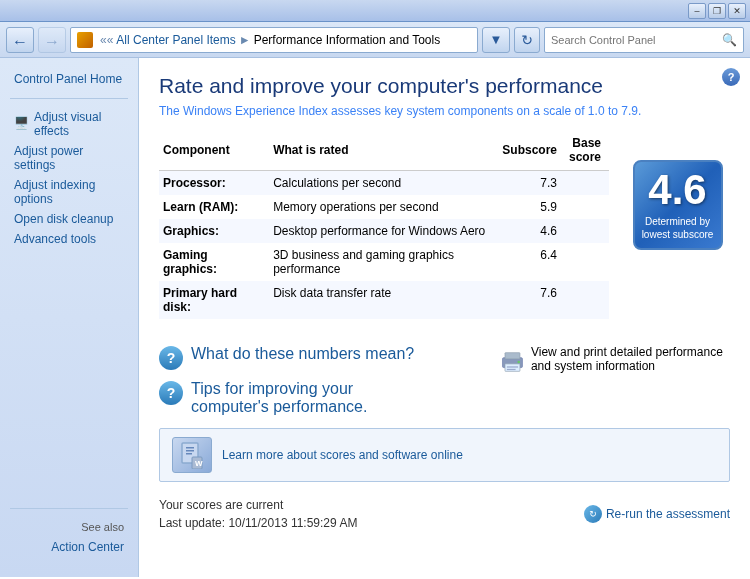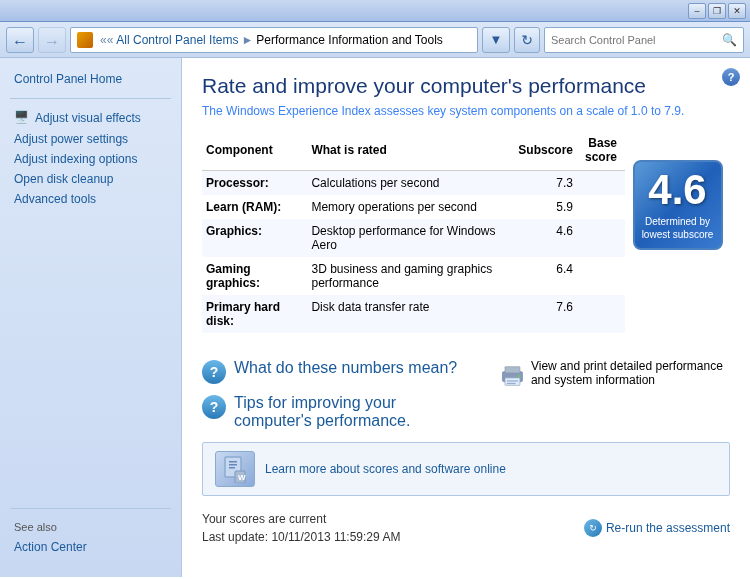--- a/index.html
+++ b/index.html
@@ -126,21 +126,21 @@
     }
 
     
     .main-layout {
       display: flex;
       height: calc(579px - 22px - 36px - 2px);
     }
 
     
     .sidebar {
-      width: 182px;
+      width: 139px;
       background: linear-gradient(to bottom, #dce8f8 0%, #c8d8f2 100%);
       border-right: 1px solid #b0c8e4;
       padding: 10px 0;
       display: flex;
       flex-direction: column;
     }
     .sidebar-link {
       padding: 3px 14px;
       color: #1a5a9a;
       text-decoration: none;
@@ -168,20 +168,21 @@
       margin: 8px 10px;
     }
     .see-also-label {
       padding: 4px 14px;
       font-size: 11px;
       color: #555;
     }
     .sidebar-bottom {
       margin-top: auto;
       padding-bottom: 10px;
+      text-align: right;
     }
     .help-btn {
       position: absolute;
       right: 6px;
       top: 60px;
       width: 18px;
       height: 18px;
       background: linear-gradient(to bottom, #6a9ad8, #3a6ab8);
       border-radius: 50%;
       display: flex;
@@ -374,21 +375,21 @@
     .help-row-right {
       width: 230px;
       display: flex;
       align-items: flex-start;
       gap: 6px;
     }
 
     
     .table-area {
       display: flex;
-      gap: 0;
+      gap: 16px;
       margin-bottom: 12px;
       justify-content: space-between;
     }
     .table-main {
       flex: 1;
     }
     .score-area {
       width: 105px;
       display: flex;
       flex-direction: column;
@@ -407,21 +408,21 @@
     <div class="tb-btn">✕</div>
   </div>
 </div>
 
 <div class="address-bar">
   <div class="nav-btn back">←</div>
   <div class="nav-btn forward" style="opacity:0.4;">→</div>
   <div class="breadcrumb-bar">
     <span class="breadcrumb-icon"></span>
     <span class="breadcrumb-sep">««</span>
-    <span class="breadcrumb-link">All Control Panel Items</span>
+    <span class="breadcrumb-link">All Center Panel Items</span>
     <span class="breadcrumb-sep"> ► </span>
     <span>Performance Information and Tools</span>
   </div>
   <div class="nav-btn">▼</div>
   <div class="refresh-btn">↻</div>
   <div class="search-bar">
     <input type="text" placeholder="Search Control Panel" style="">
     <span class="search-icon-btn">🔍</span>
   </div>
 </div>

